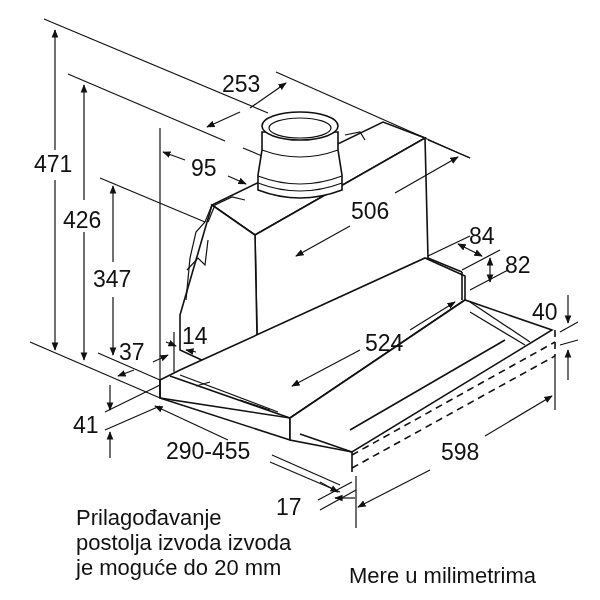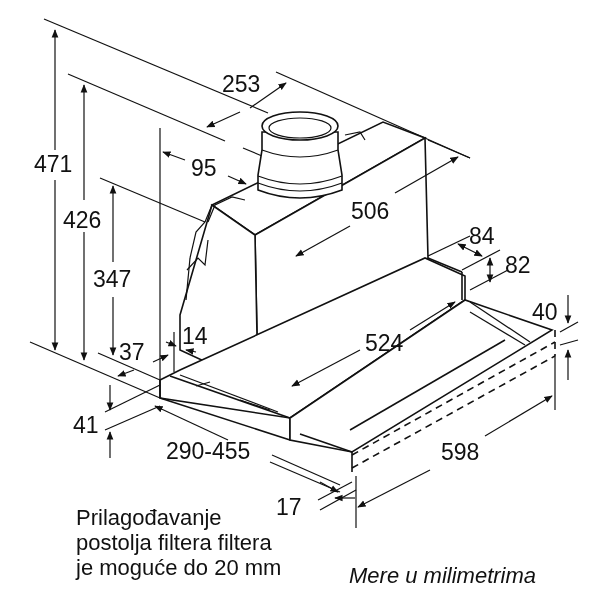--- a/index.html
+++ b/index.html
@@ -162,16 +162,16 @@
     <text class="dim" x="182" y="344">14</text>
     <text class="dim" x="73" y="433">41</text>
     <text class="dim" x="166" y="459">290-455</text>
     <text class="dim" x="276" y="515">17</text>
     <text class="dim" x="441" y="460">598</text>
   </g>
 </svg>
 
 <div class="note" style="left:36px; top:505px;margin-left:40px;">
   <div>Prilagođavanje</div>
-  <div>postolja filtera filtera</div>
+  <div>postolja izvoda izvoda</div>
   <div>je moguće do 20 mm</div>
 </div>
-<div class="note" style="left:349px; top:563px;font-style:italic;">Mere u milimetrima</div>
+<div class="note" style="left:349px; top:563px;">Mere u milimetrima</div>
 
 </body></html>

